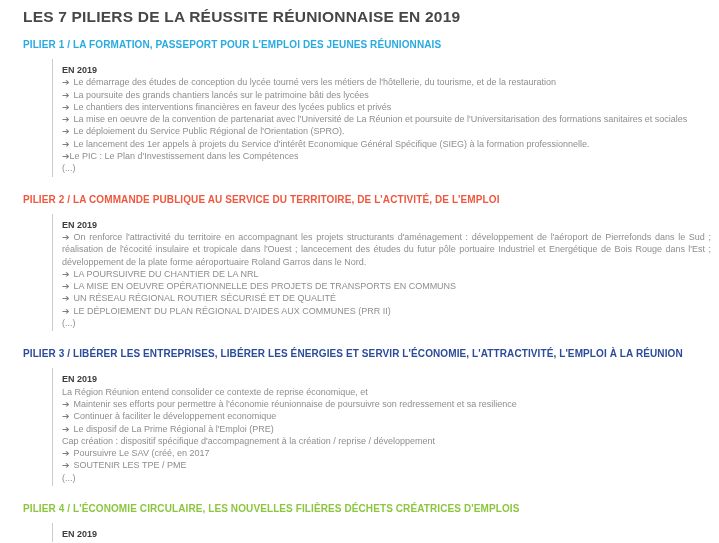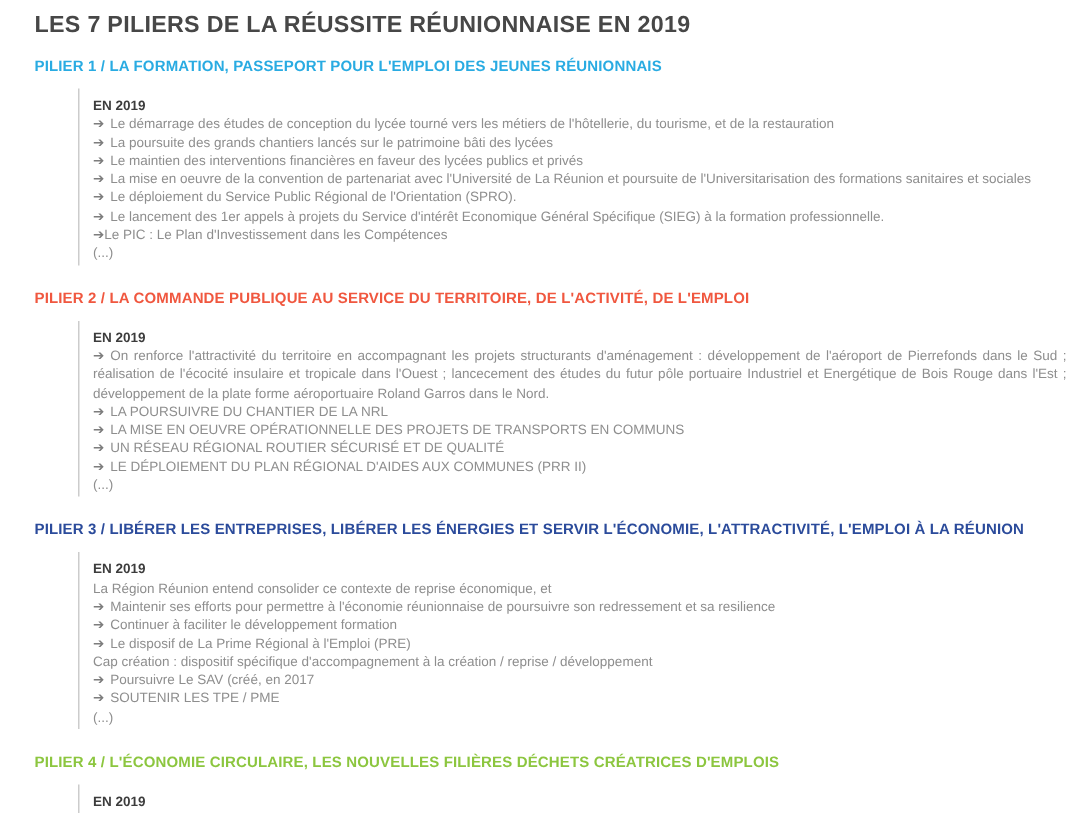--- a/index.html
+++ b/index.html
@@ -69,21 +69,21 @@
   <div id="sections">
   <section class="pilier">
     <h2 class="pilier-heading" style="color: rgb(41, 171, 226);">PILIER 1 / LA FORMATION, PASSEPORT POUR L'EMPLOI DES JEUNES RÉUNIONNAIS</h2>
     <div class="pilier-body">
       <div class="period">EN 2019</div>
       <div class="lines">
   <p class="line"><span class="arrow">➔</span><span class="line-text">Le démarrage des études de conception du lycée tourné vers les métiers de l'hôtellerie, du tourisme, et de la restauration</span></p>
 
   <p class="line"><span class="arrow">➔</span><span class="line-text">La poursuite des grands chantiers lancés sur le patrimoine bâti des lycées</span></p>
 
-  <p class="line"><span class="arrow">➔</span><span class="line-text">Le maintien des interventions financières en faveur des lycées publics et privés</span></p>
+  <p class="line"><span class="arrow">➔</span><span class="line-text">Le chantiers des interventions financières en faveur des lycées publics et privés</span></p>
 
   <p class="line"><span class="arrow">➔</span><span class="line-text">La mise en oeuvre de la convention de partenariat avec l'Université de La Réunion et poursuite de l'Universitarisation des formations sanitaires et sociales</span></p>
 
   <p class="line"><span class="arrow">➔</span><span class="line-text">Le déploiement du Service Public Régional de l'Orientation (SPRO).</span></p>
 
   <p class="line"><span class="arrow">➔</span><span class="line-text">Le lancement des 1er appels à projets du Service d'intérêt Economique Général Spécifique (SIEG) à la formation professionnelle.</span></p>
 
   <p class="line"><span class="arrow tight">➔</span><span class="line-text">Le PIC : Le Plan d'Investissement dans les Compétences</span></p>
 
   <p class="line"><span class="line-text">(...)</span></p>
@@ -113,21 +113,21 @@
 
   <section class="pilier">
     <h2 class="pilier-heading" style="color: rgb(43, 75, 155);">PILIER 3 / LIBÉRER LES ENTREPRISES, LIBÉRER LES ÉNERGIES ET SERVIR L'ÉCONOMIE, L'ATTRACTIVITÉ, L'EMPLOI À LA RÉUNION</h2>
     <div class="pilier-body">
       <div class="period">EN 2019</div>
       <div class="lines">
   <p class="line"><span class="line-text">La Région Réunion entend consolider ce contexte de reprise économique, et</span></p>
 
   <p class="line"><span class="arrow">➔</span><span class="line-text">Maintenir ses efforts pour permettre à l'économie réunionnaise de poursuivre son redressement et sa resilience</span></p>
 
-  <p class="line"><span class="arrow">➔</span><span class="line-text">Continuer à faciliter le développement formation</span></p>
+  <p class="line"><span class="arrow">➔</span><span class="line-text">Continuer à faciliter le développement economique</span></p>
 
   <p class="line"><span class="arrow">➔</span><span class="line-text">Le disposif de La Prime Régional à l'Emploi (PRE)</span></p>
 
   <p class="line"><span class="line-text">Cap création : dispositif spécifique d'accompagnement à la création / reprise / développement</span></p>
 
   <p class="line"><span class="arrow">➔</span><span class="line-text">Poursuivre Le SAV (créé, en 2017</span></p>
 
   <p class="line"><span class="arrow">➔</span><span class="line-text">SOUTENIR LES TPE / PME</span></p>
 
   <p class="line"><span class="line-text">(...)</span></p>

